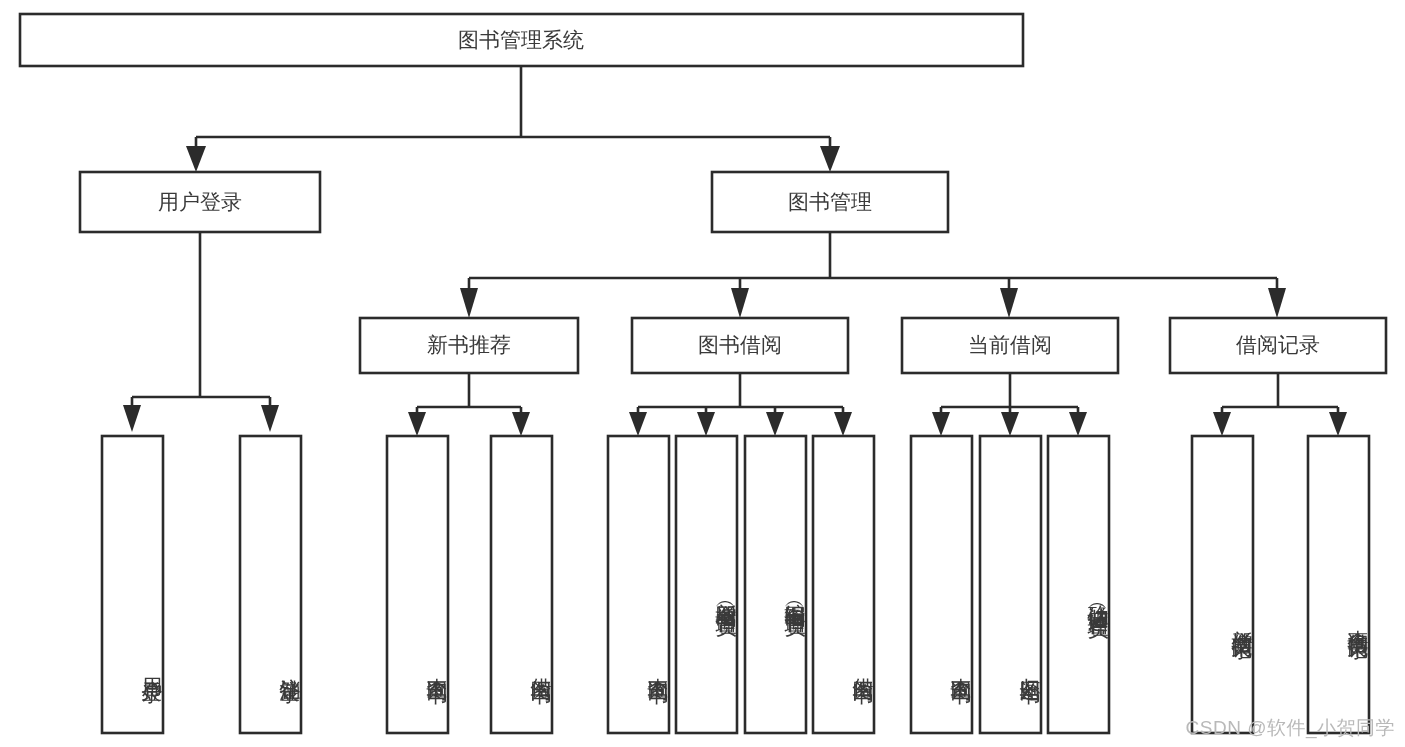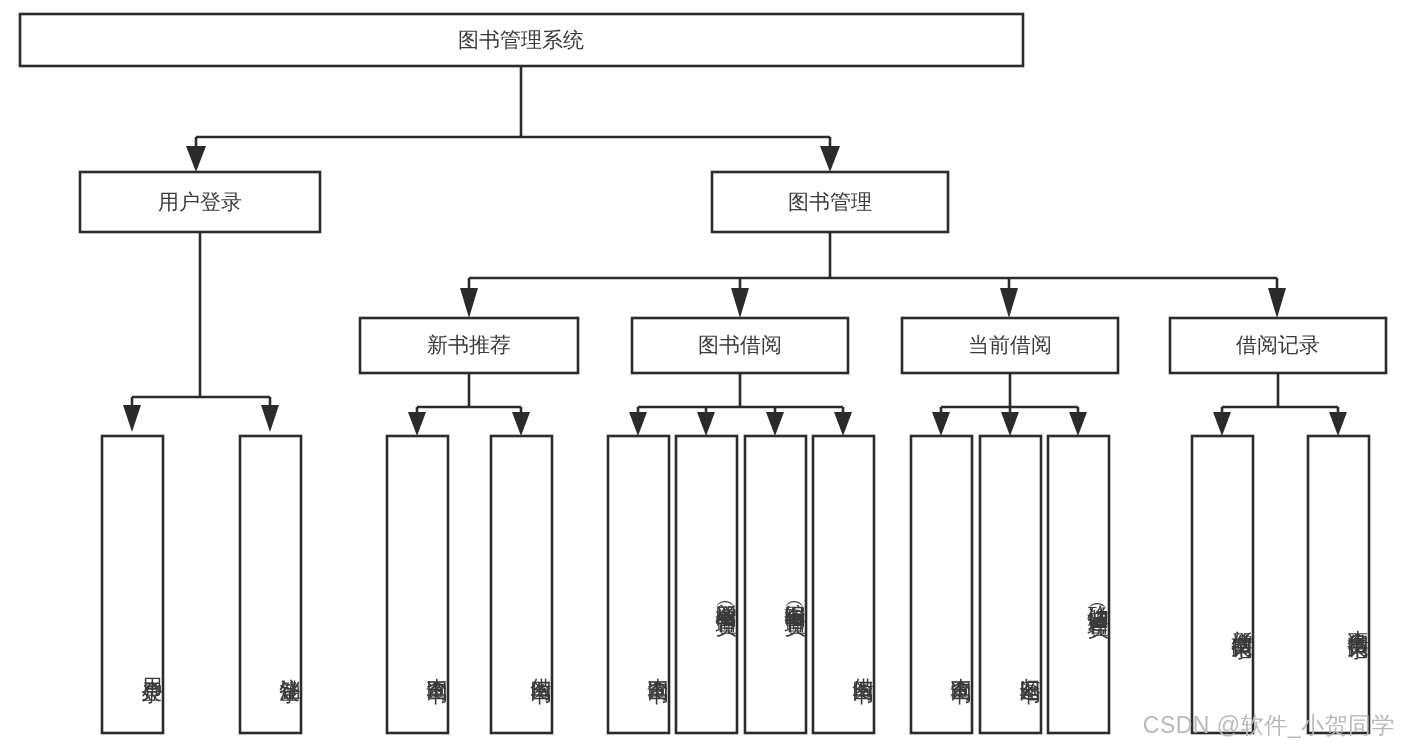--- a/index.html
+++ b/index.html
@@ -62,21 +62,21 @@
     color: #3a3a3a;
     white-space: nowrap;
     pointer-events: none;
     user-select: none;
   }
   .watermark {
     position: absolute;
     right: 10px;
     bottom: 6px;
     font-family: "Liberation Sans", "DejaVu Sans", sans-serif;
-    font-size: 23px;
+    font-size: 19px;
     color: #b9b9b9;
     letter-spacing: 0.5px;
     user-select: none;
   }
 </style>
 </head>
 <body>
 
 <div id="diagram-root">
 

